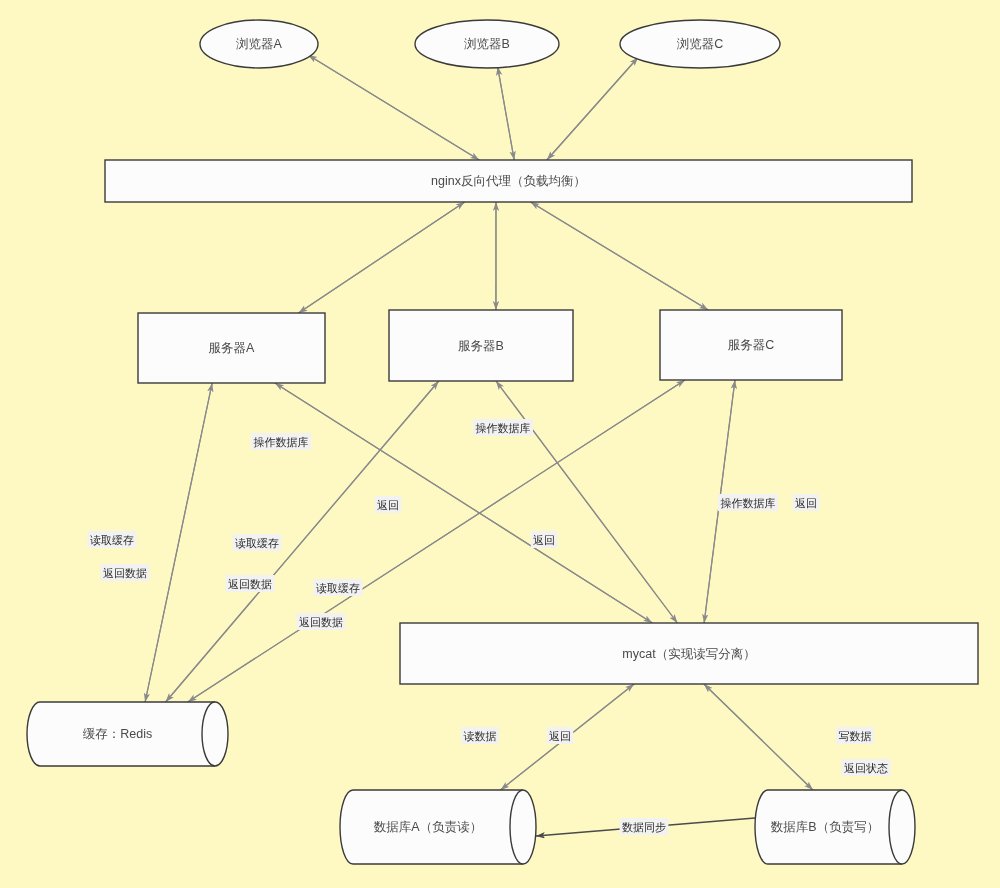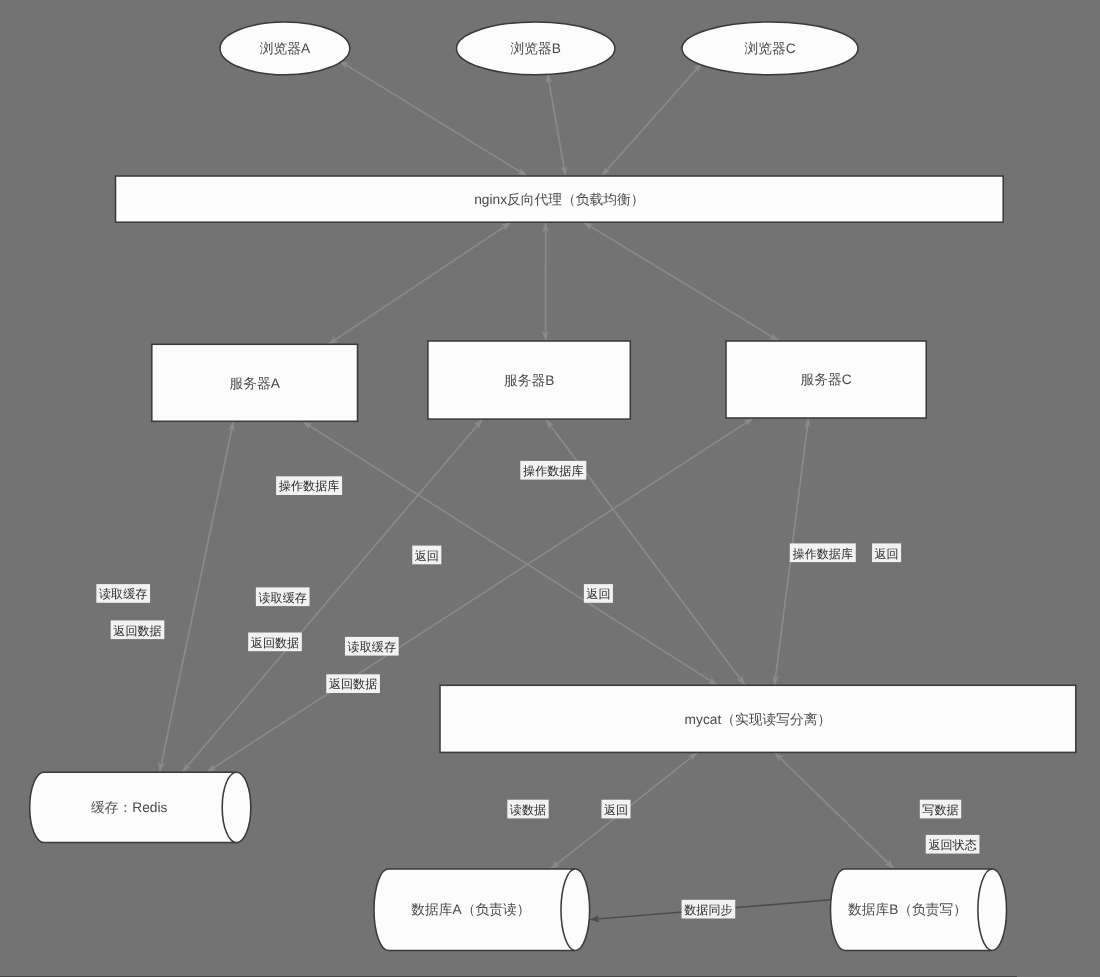--- a/index.html
+++ b/index.html
@@ -1,17 +1,17 @@
 <!DOCTYPE html>
 <html><head>
 <meta charset="utf-8">
 <style>
   html,body{margin:0;padding:0;background:#000;}
   body{width:1000px;height:888px;overflow:hidden;font-family:"Liberation Sans","DejaVu Sans",sans-serif;}
-  #stage{position:relative;width:1000px;height:888px;background:#737373;text-decoration:underline;}
+  #stage{position:relative;width:1000px;height:888px;background:#fef9c3;text-decoration:underline;}
   svg{position:absolute;left:0;top:0;width:1000px;height:888px;display:block;}
   .shape-fill{fill:#fcfcfc;stroke:#3a3a3a;stroke-width:1.4;}
   .edge{stroke:#8a8a8a;stroke-width:1.2;fill:none;}
   .edge-dark{stroke:#4a4a4a;stroke-width:1.3;fill:none;}
   .node-label{fill:#4a4a4a;font-size:12.5px;text-anchor:middle;dominant-baseline:middle;}
   .edge-label-text{fill:#2b2b2b;font-size:11px;text-anchor:middle;dominant-baseline:middle;}
   .edge-label-bg{fill:#f2f2f2;}
 </style>
 </head>
 <body>

